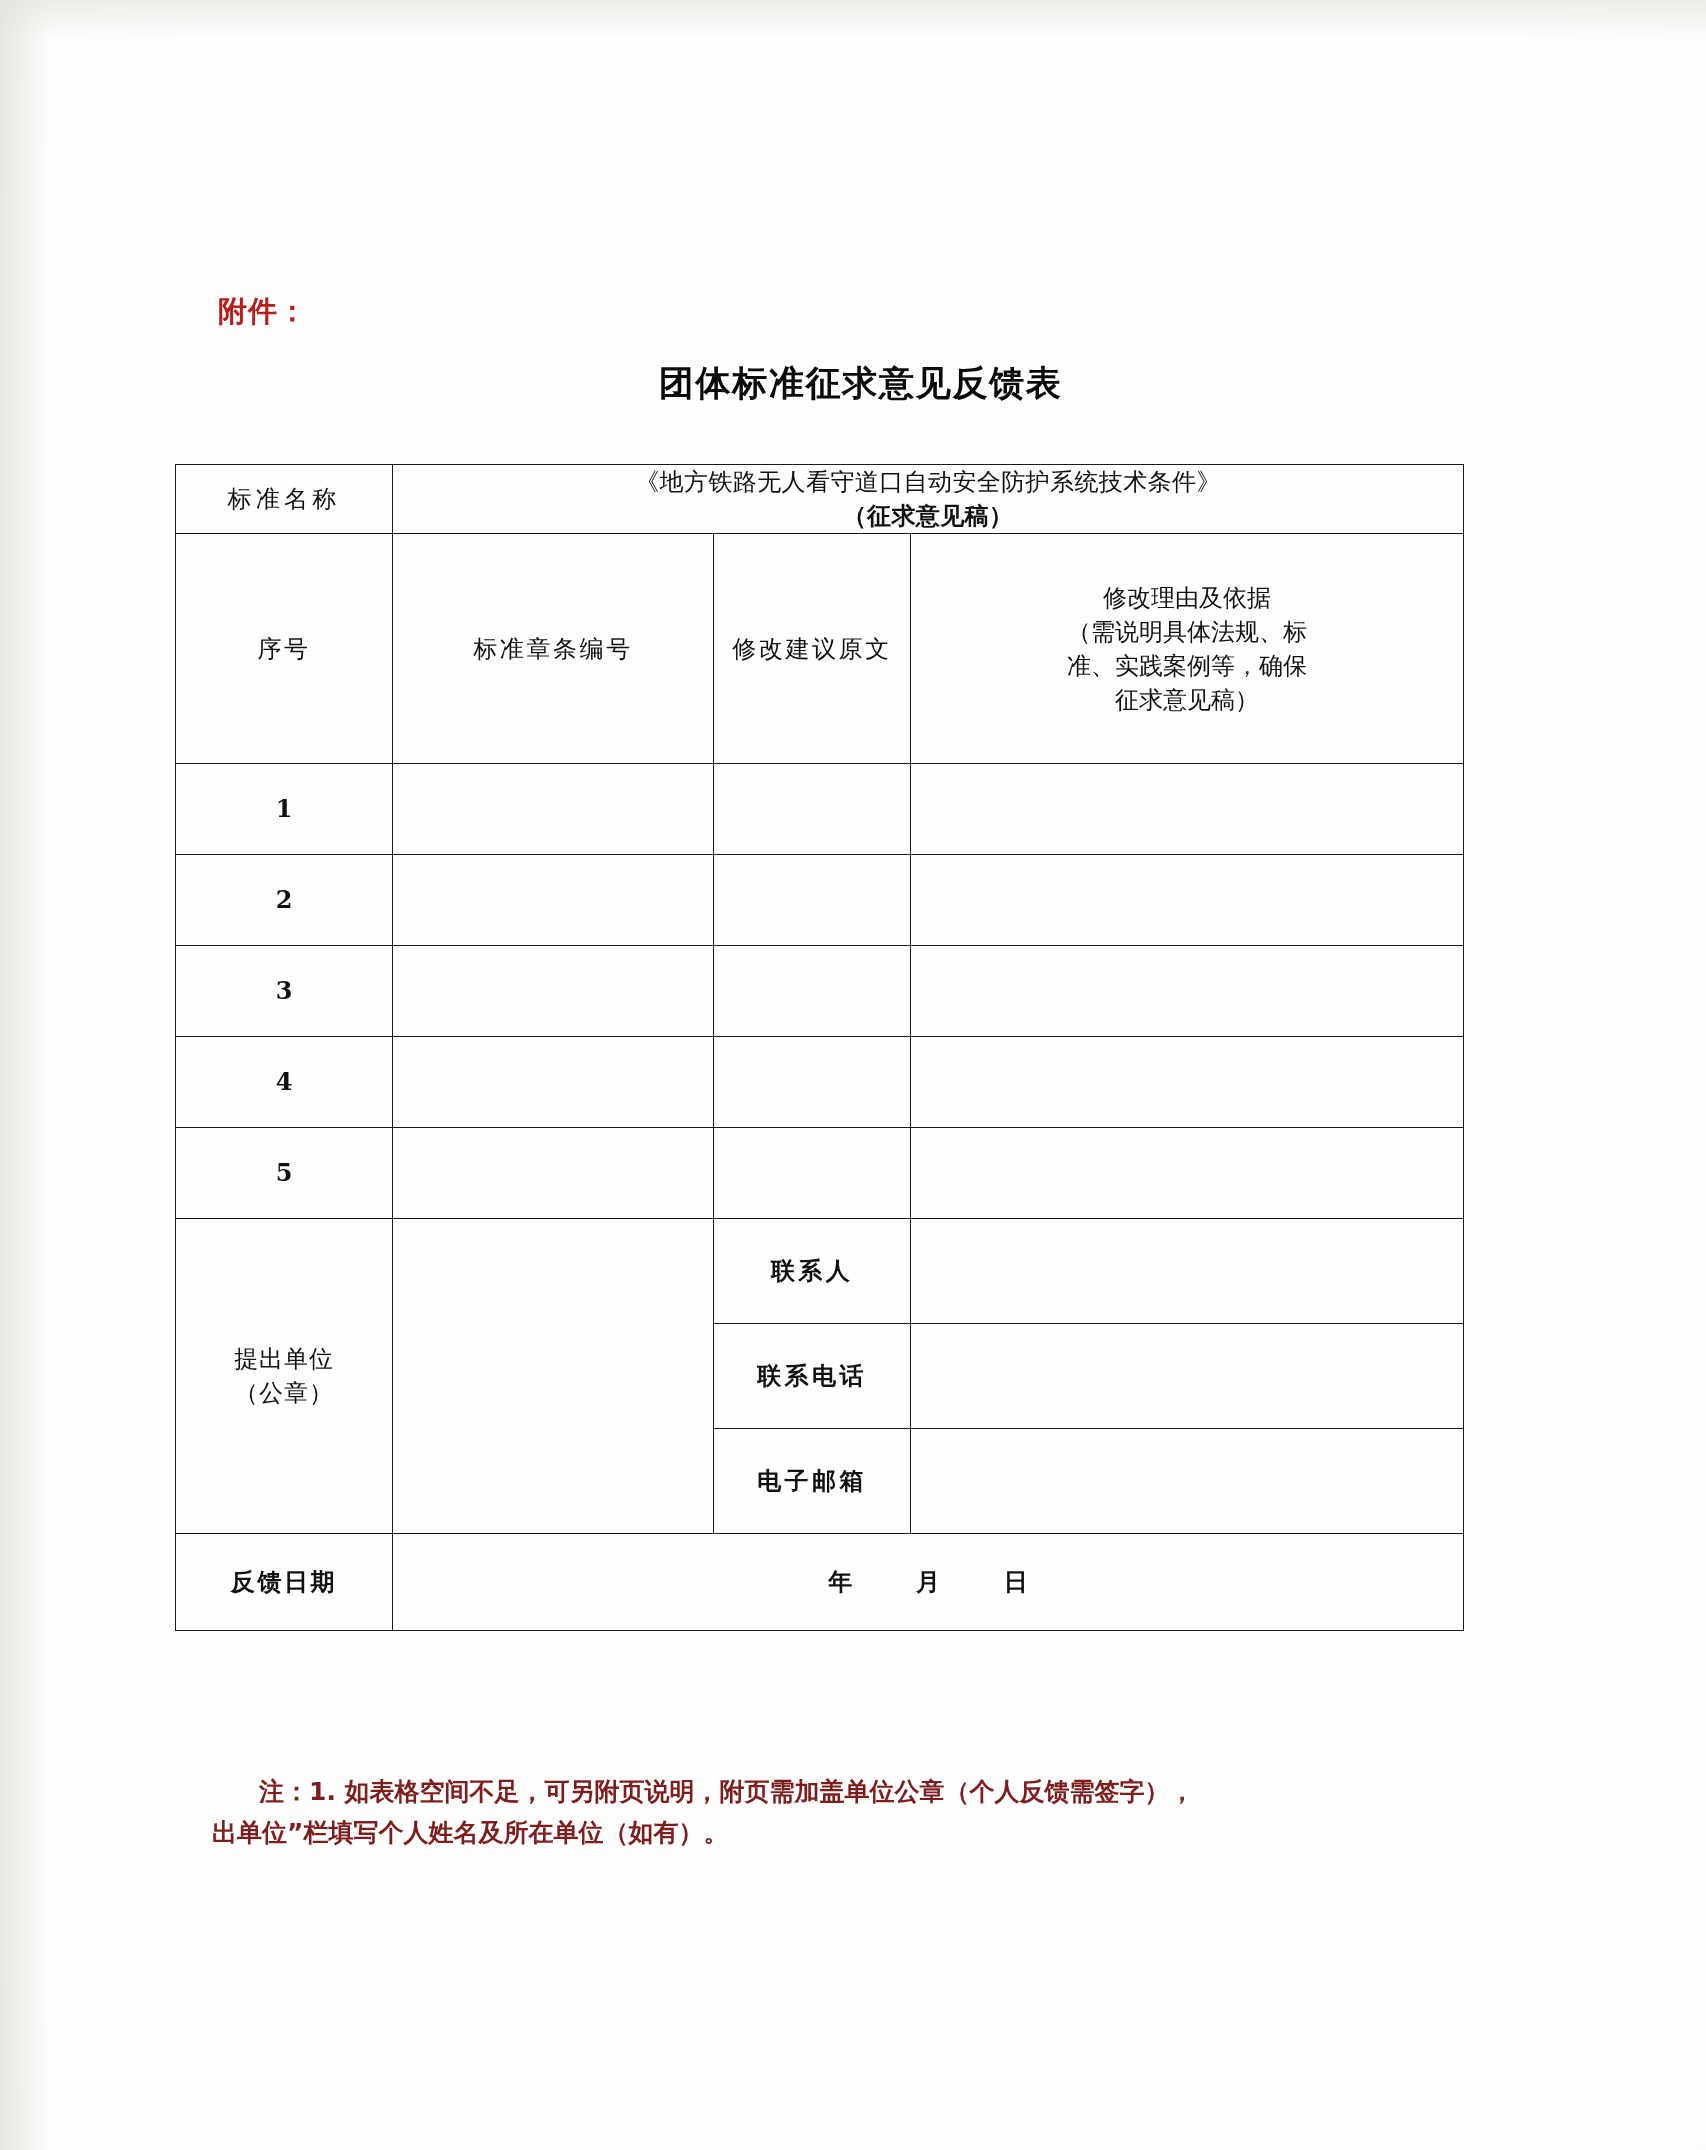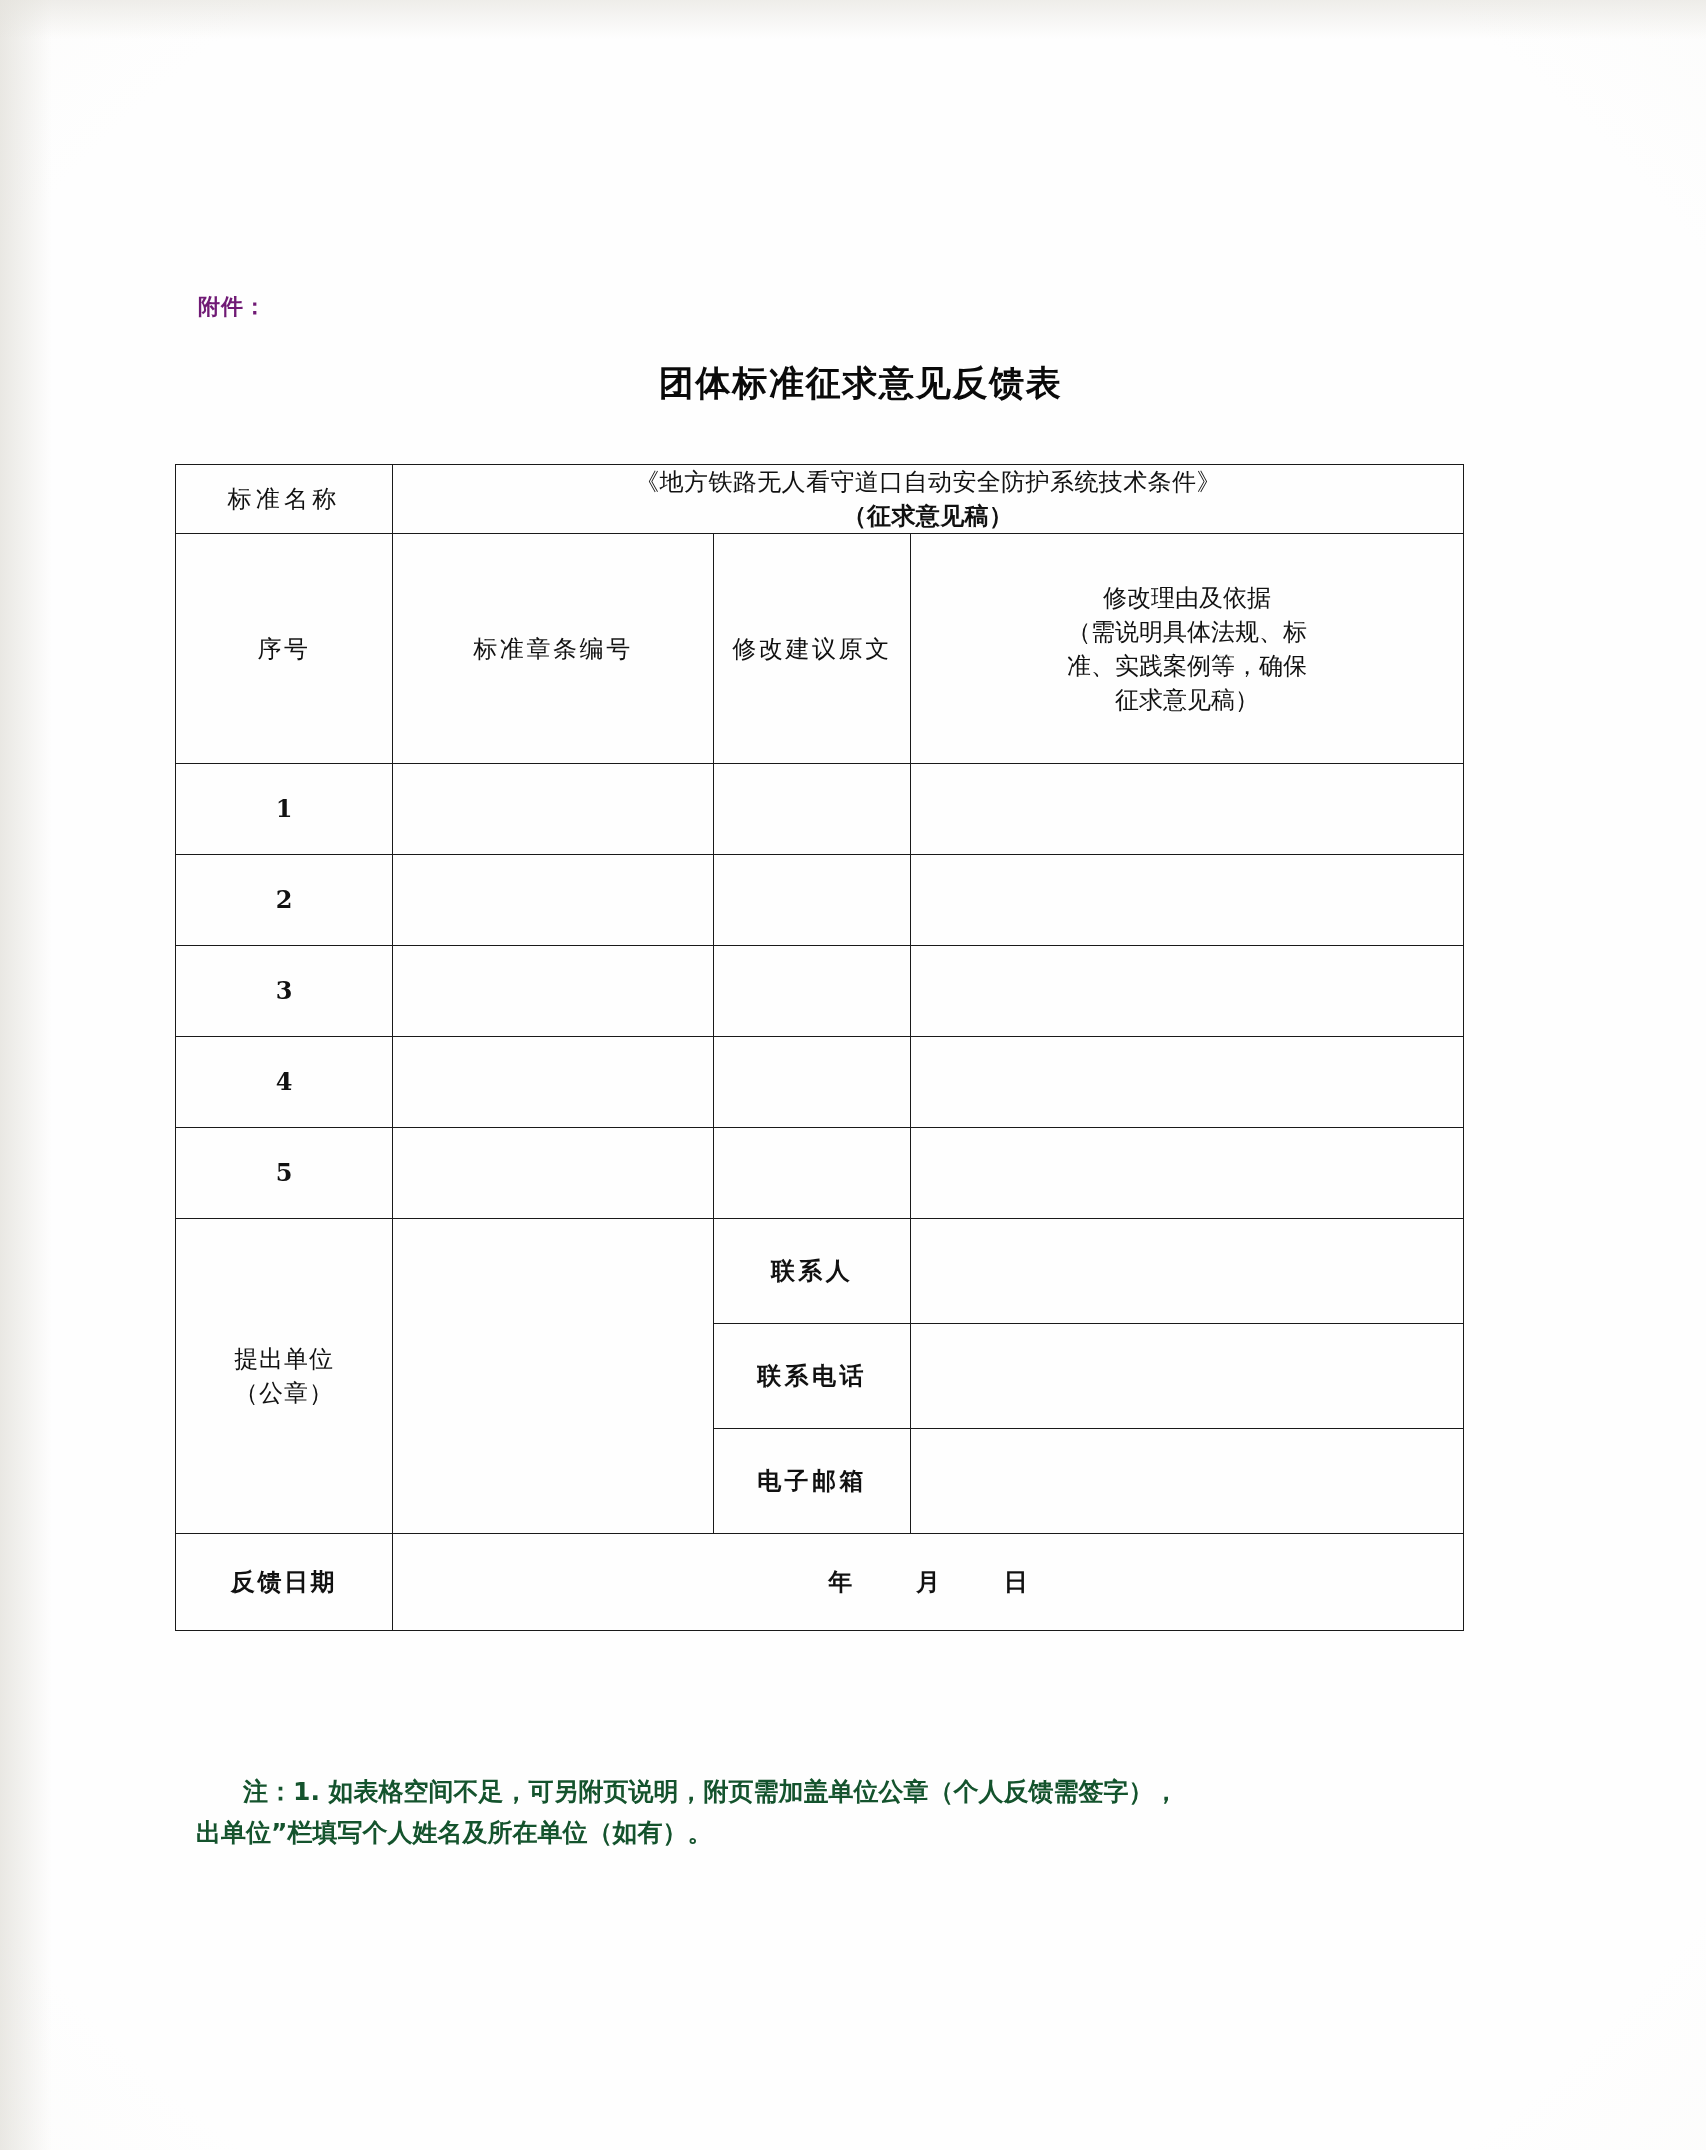--- a/index.html
+++ b/index.html
@@ -34,27 +34,27 @@
   }
   .edge-shade-top {
     position: absolute;
     left: 0; right: 0; top: 0; height: 39px;
     background: linear-gradient(to bottom, rgba(228,226,220,0.6), rgba(255,255,255,0));
     pointer-events: none;
   }
 
   .attachment-label {
     position: absolute;
-    left: 198px;
+    left: 218px;
     top: 292px;
     font-family: "DejaVu Sans", "Liberation Sans", sans-serif;
     font-weight: bold;
-    font-size: 22px;
+    font-size: 29px;
     letter-spacing: 0.9px;
-    color: #701a75;
+    color: #b91c1c;
   }
 
   .doc-title {
     position: absolute;
     left: 0;
     right: 0;
     top: 360px;
     text-align: center;
     font-family: "DejaVu Sans", "Liberation Sans", sans-serif;
     font-weight: bold;
@@ -130,28 +130,28 @@
   .date-ymd {
     text-align: right;
     padding-right: 65px;
     font-size: 25px;
     font-weight: bold;
   }
   .date-ymd .sp { display: inline-block; width: 47px; }
 
   .notes {
     position: absolute;
-    left: 196px;
+    left: 212px;
     top: 1772px;
     width: 1273px;
     font-family: "DejaVu Sans", "Liberation Sans", sans-serif;
     font-weight: bold;
     font-size: 25px;
     line-height: 1.62;
-    color: #14532d;
+    color: #7f1d1d;
     letter-spacing: 0px;
   }
   .notes .nline { display: block; white-space: nowrap; }
   .notes .indent { padding-left: 47px; }
 </style>
 </head>
 <body>
 
 <div class="page">
   <div class="paper-tint"></div>

